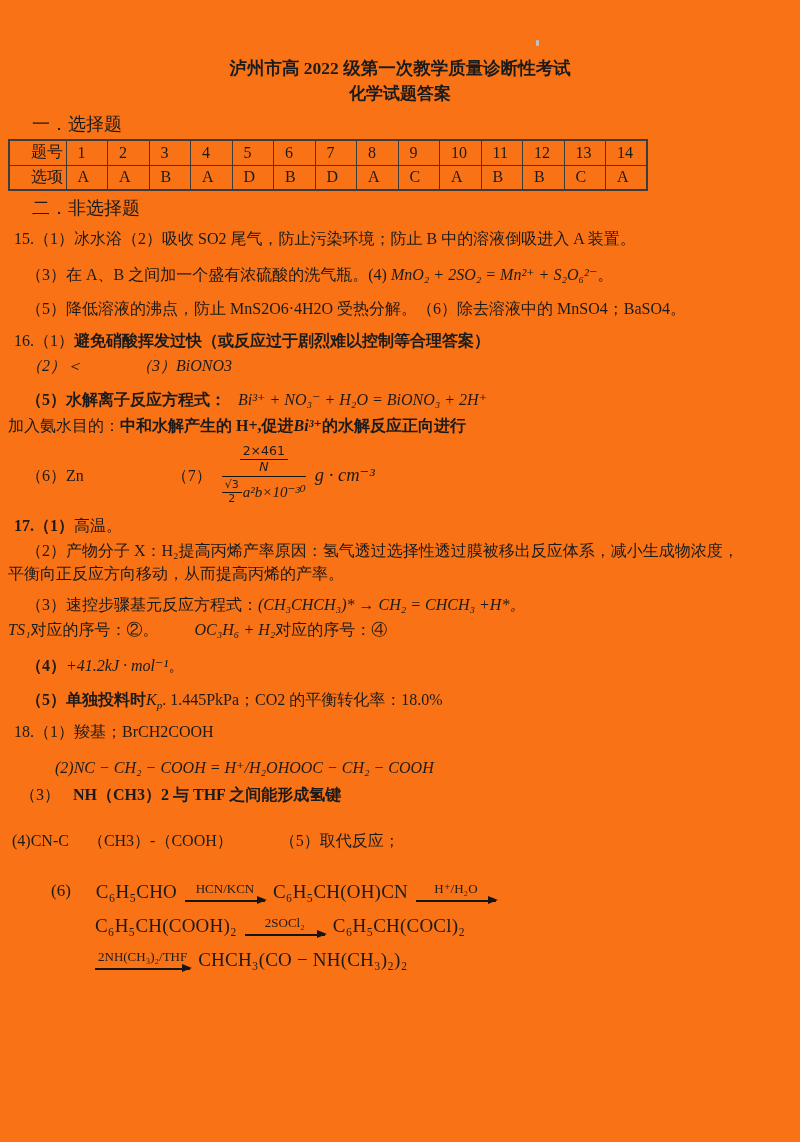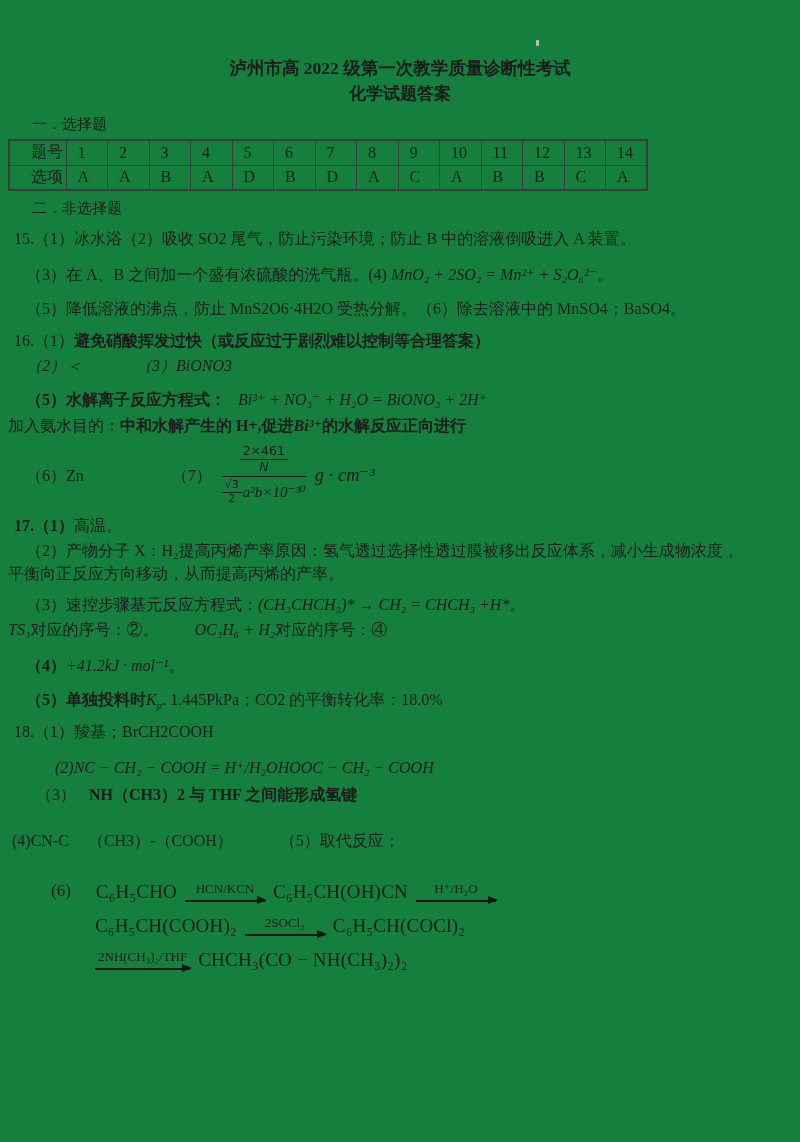--- a/index.html
+++ b/index.html
@@ -1,25 +1,25 @@
 <!DOCTYPE html>
 <html><head>
 <meta charset="utf-8">
 <style>
   * { margin:0; padding:0; box-sizing:border-box; }
   html,body { background:#ffffff; }
   .page {
-    position:relative; width:800px; height:1142px; background:#15803d;
+    position:relative; width:800px; height:1142px; background:#f97316;
     color:#1b1b1b; font-family:"Liberation Serif","DejaVu Serif",serif;
     font-size:16px; overflow:hidden;
   }
   .stray { position:absolute; left:536px; top:40px; width:3px; height:6px; background:#bfbfbf; border-radius:1px; }
   .title { padding-top:56px; text-align:center; font-weight:bold; font-size:17.5px; line-height:24px; }
   .subtitle { text-align:center; font-weight:bold; font-size:17px; line-height:24px; margin-top:2px; }
-  .sec { margin-left:32px; font-size:15px; line-height:21px; }
+  .sec { margin-left:32px; font-size:18px; line-height:21px; }
   .sec1 { margin-top:8px; }
   .sec2 { margin-top:7px; }
 
   table.answers { border-collapse:collapse; margin:4px 0 0 8px; table-layout:fixed; }
   table.answers { border:2px solid #3c3c3c; }
   .answers td { border:1.6px solid #3c3c3c; height:25px; width:41.5px; padding-left:11px; font-size:16px; vertical-align:middle; }
   .answers td.rowhead { width:57px; padding-left:21px; }
 
   .line { margin-left:26px; line-height:21px; white-space:nowrap; }
   .math { font-style:italic; }
@@ -55,21 +55,21 @@
   .l-17-3 { margin-left:8px; margin-top:2px; }
   .l-17-4 { margin-top:10px; }
   .l-17-5 { margin-left:8px; margin-top:4px; }
   .l-17-5 .part-b { margin-left:36px; }
   .l-17-6 { margin-top:15px; }
   .l-17-7 { margin-top:13px; }
   sub.kp { font-size:11px; font-style:italic; }
 
   .l-18-1 { margin-left:14px; margin-top:5px; }
   .l-18-2 { margin-left:55px; margin-top:15px; }
-  .l-18-3 { margin-left:36px; margin-top:6px; }
+  .l-18-3 { margin-left:20px; margin-top:6px; }
   .l-18-3 .part-b { margin-left:13px; }
   .l-18-4 { margin-left:12px; margin-top:25px; }
   .l-18-4 .part-b { margin-left:19px; }
   .l-18-4 .part-c { margin-left:47px; }
 
   .scheme { margin:30px 0 0 51px; font-size:19px; }
   .scheme-row { display:flex; align-items:center; margin-bottom:12px; white-space:nowrap; }
   .scheme-row.indent { margin-left:44px; }
   .q6-label { font-size:17px; margin-right:25px; align-self:flex-start; }
   .chem { letter-spacing:0.2px; }

